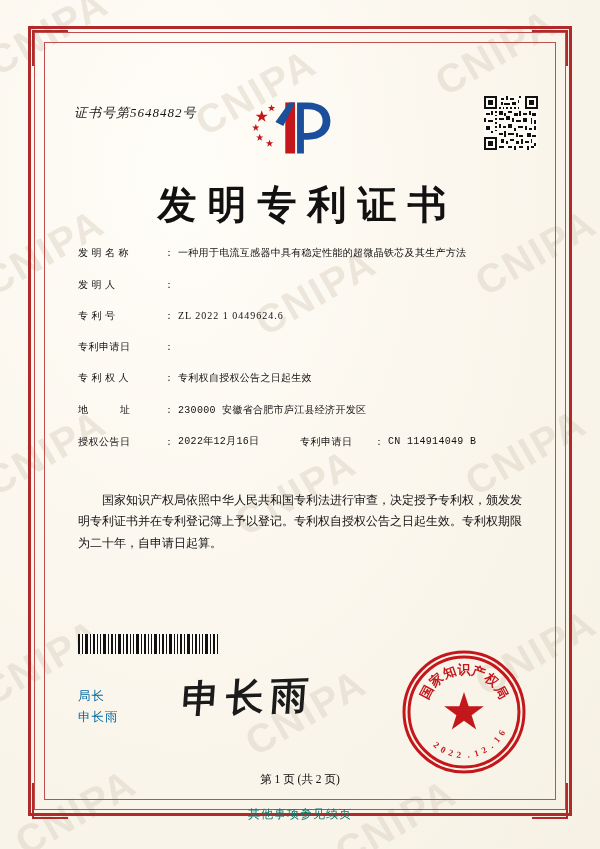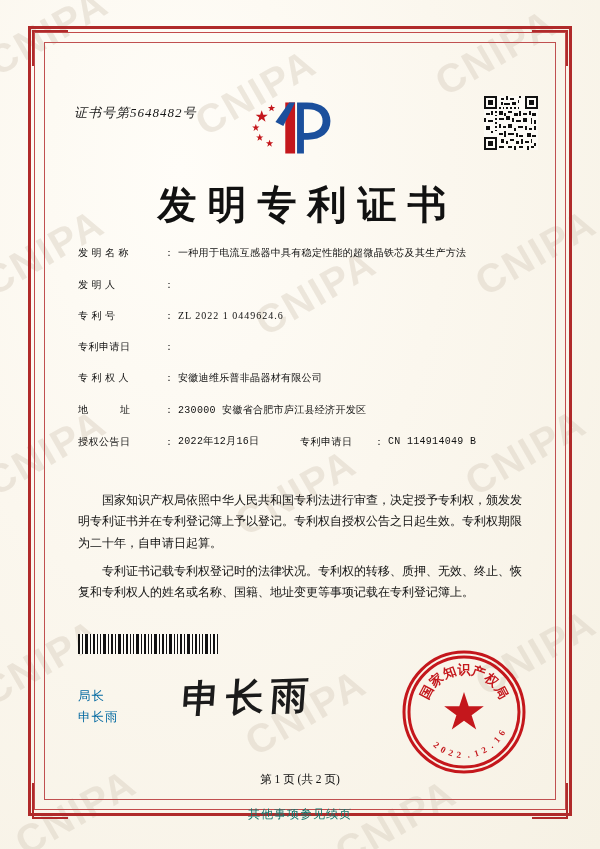--- a/index.html
+++ b/index.html
@@ -405,21 +405,21 @@
     </div>
 
     <div class="row">
       <span class="lbl">专利申请日</span>
       <span class="colon">：</span>
     </div>
 
     <div class="row">
       <span class="lbl">专 利 权 人</span>
       <span class="colon">：</span>
-      <span class="val">安徽迪维乐普非晶器材有限公司</span>
+      <span class="val">专利权自授权公告之日起生效</span>
     </div>
 
     <div class="row">
       <span class="lbl">地　　　址</span>
       <span class="colon">：</span>
       <span class="val">230000 安徽省合肥市庐江县经济开发区</span>
     </div>
 
     <div class="row">
       <div class="row-split">
@@ -432,21 +432,20 @@
           <span class="lbl">专利申请日</span>
           <span class="colon">：</span>
           <span class="val">CN 114914049 B</span>
         </div>
       </div>
     </div>
   </div>
 
   <div class="paras">
     <p>国家知识产权局依照中华人民共和国专利法进行审查，决定授予专利权，颁发发明专利证书并在专利登记簿上予以登记。专利权自授权公告之日起生效。专利权期限为二十年，自申请日起算。</p>
-    <p>专利证书记载专利权登记时的法律状况。专利权的转移、质押、无效、终止、恢复和专利权人的姓名或名称、国籍、地址变更等事项记载在专利登记簿上。</p>
   </div>
 
   <svg class="barcode" viewBox="0 0 140 20" shape-rendering="crispEdges">
     <rect width="140" height="20" fill="#fdfbf6"></rect>
     <g fill="#111">
       <rect x="0" y="0" width="2" height="20"></rect>
         <rect x="4" y="0" width="1" height="20"></rect>
       <rect x="7" y="0" width="3" height="20"></rect>
         <rect x="12" y="0" width="1" height="20"></rect>
       <rect x="15" y="0" width="2" height="20"></rect>

